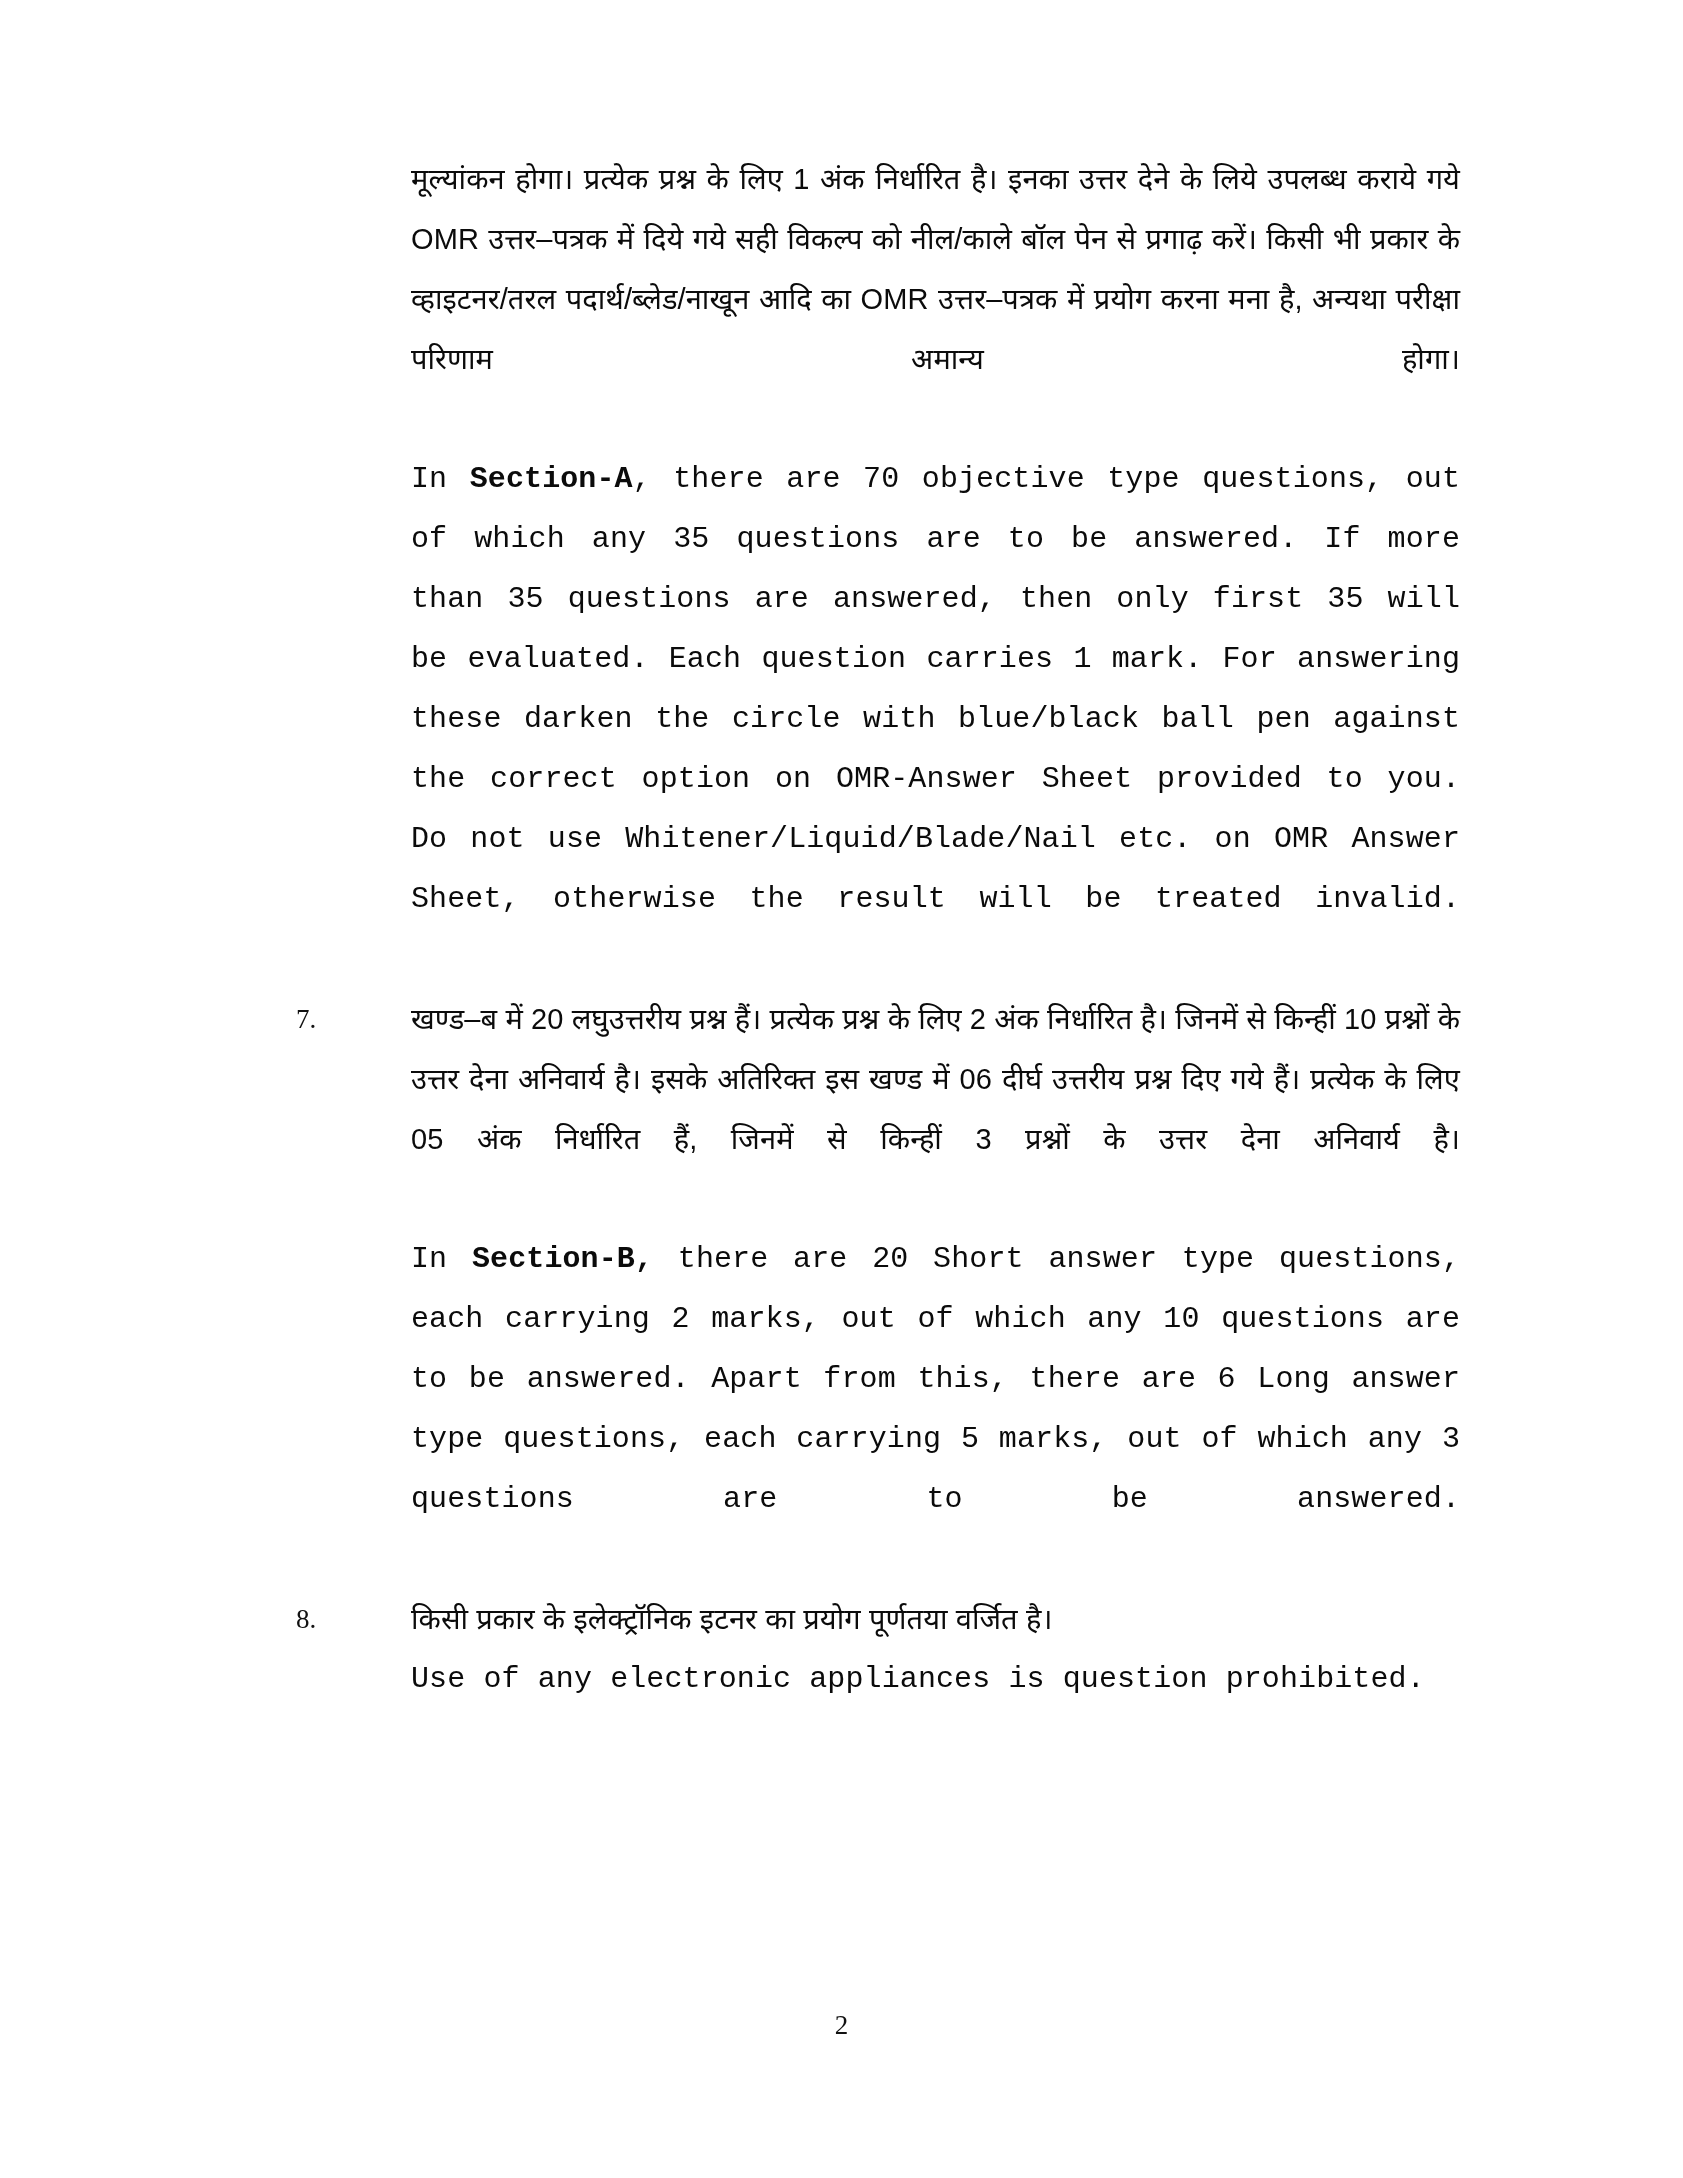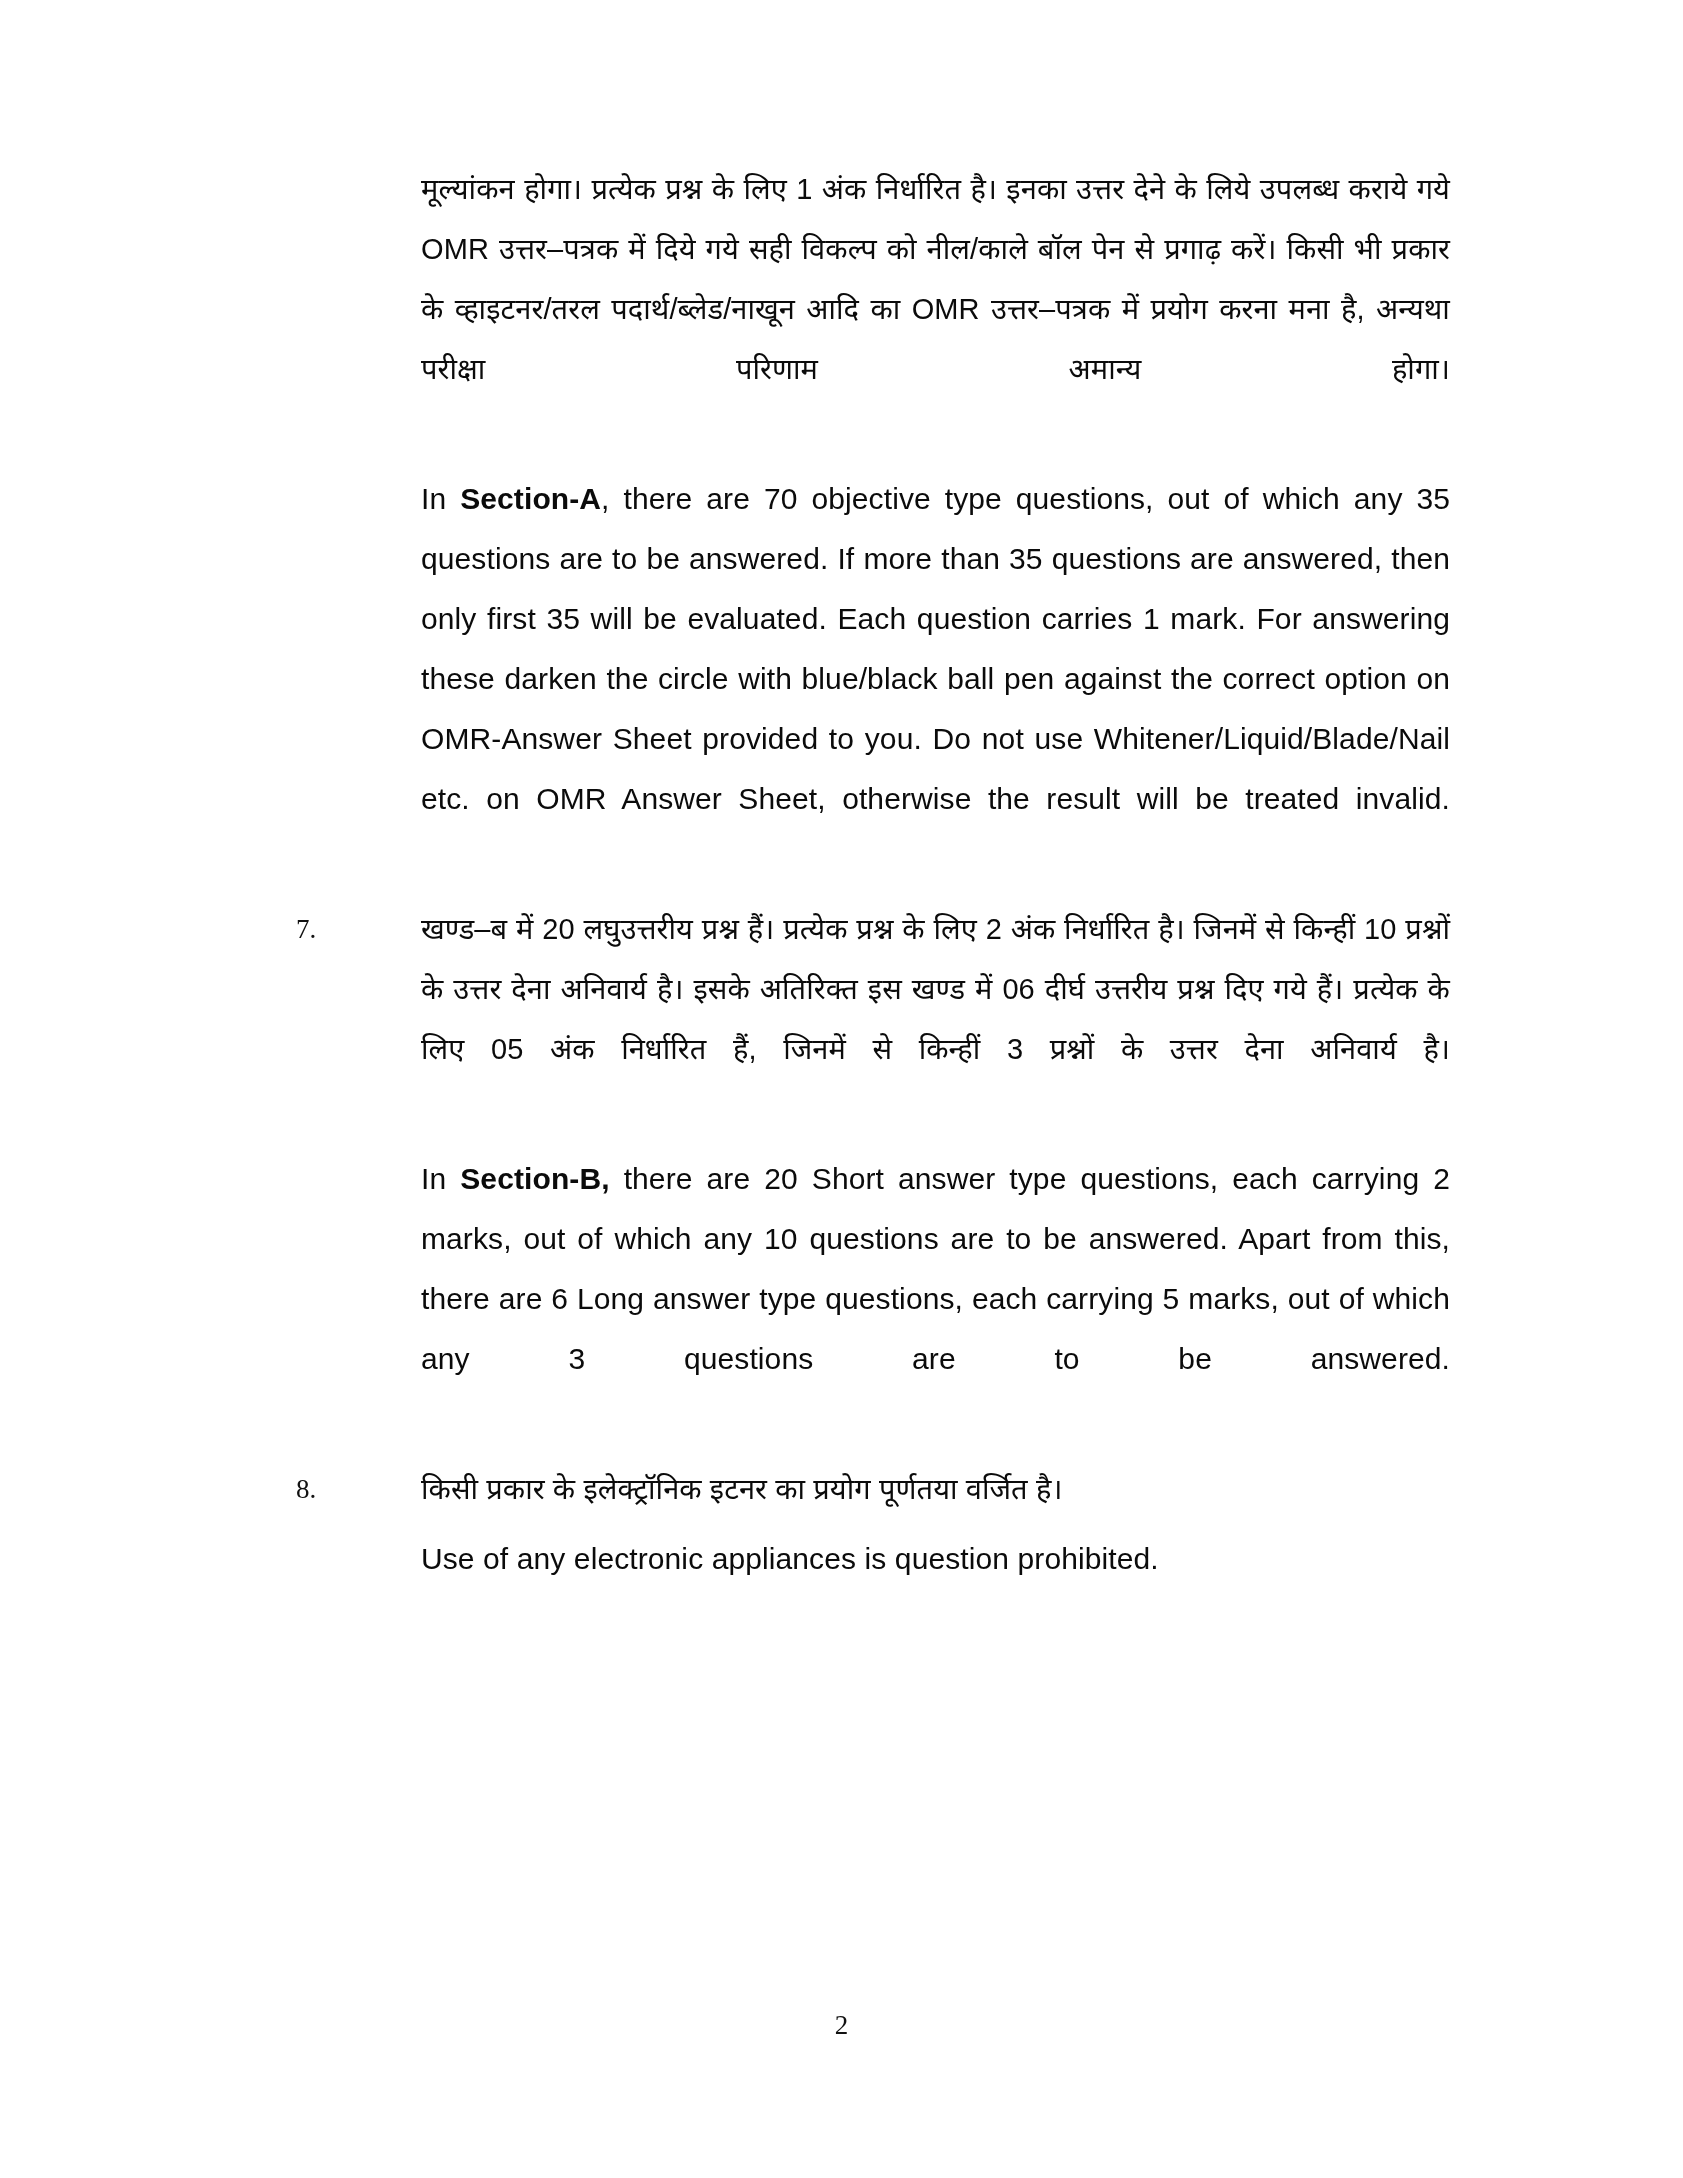--- a/index.html
+++ b/index.html
@@ -44,35 +44,35 @@
     top: 0;
     width: 69px;
     font-size: 27px;
     line-height: 60px;
     font-family: "Liberation Serif", serif;
     color: #111111;
   }
 
   
   .para {
-    margin: 10px;
+    margin: 0;
     text-align: justify;
     text-justify: inter-word;
     font-size: 30px;
     line-height: 60px;
     color: #0b0b0b;
     letter-spacing: 0.1px;
   }
   .para.hindi {
     font-family: "Liberation Sans", sans-serif;
     font-size: 29px;
     line-height: 60px;
   }
   .para.english {
-    font-family: Liberation Sans, sans-serif;
+    font-family: Liberation Mono, monospace;
     font-size: 30px;
     line-height: 60px;
   }
   .para + .para {
     margin-top: 0;
   }
   .para b {
     font-weight: bold;
   }
 

